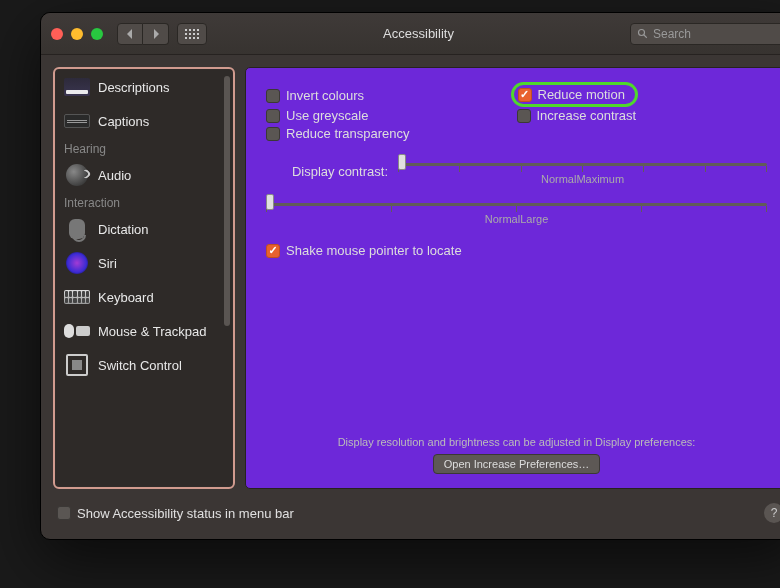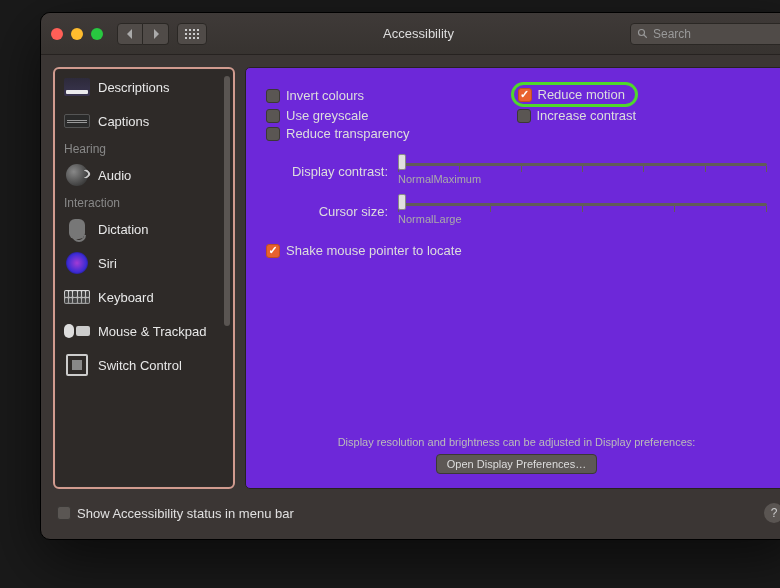--- a/index.html
+++ b/index.html
@@ -171,21 +171,21 @@
     display:flex; align-items:center;
   }
   .track-line { flex:1; height:3px; background:#615c59; border-radius:2px; position:relative;}
   .ticks { position:absolute; left:0; right:0; top:3px; display:flex; justify-content:space-between;}
   .ticks span{ width:1px; height:6px; background:#615c59;}
   .thumb {
     position:absolute; left:0; top:-3px;
     width:8px; height:16px; background:#e0e0e0; border-radius:2px;
     border:1px solid #888;
   }
-  .slider-ends { display:flex; justify-content:flex-start; font-size:11px; color:#aaa; margin-top:2px;}
+  .slider-ends { display:flex; justify-content:center; font-size:11px; color:#aaa; margin-top:2px;}
   .shake-block { margin-top: 18px; }
   .shake-desc { font-size:11px; color:#aaa; margin-left:20px; margin-top:2px;}
   .spacer { flex:1; }
   .btm-note { text-align:center; font-size:11px; color:#bbb; margin-bottom:6px;}
   .btm-btn-row { display:flex; justify-content:center;}
   .pill-btn {
     background:#5d5855;
     border:1px solid #3b3836;
     color:#ddd;
     font-size:11px;
@@ -389,21 +389,20 @@
               <div class="thumb"></div>
             </div>
             <div class="slider-ends">
               <span>Normal</span>
               <span>Maximum</span>
             </div>
           </div>
         </div>
 
         <div class="slider-row" style="margin-top:12px;">
-          <div class="slider-label">Cursor size:</div>
           <div class="slider-wrap">
             <div class="slider-track">
               <div class="track-line">
                 <div class="ticks">
                     <span></span>
                     <span></span>
                     <span></span>
                     <span></span>
                     <span></span>
                   </div>
@@ -420,21 +419,21 @@
         <div class="shake-block">
           <div class="chk">
             <div class="chkbox checked"></div>
             <span>Shake mouse pointer to locate</span>
           </div>
         </div>
 
         <div class="spacer"></div>
         <div class="btm-note">Display resolution and brightness can be adjusted in Display preferences:</div>
         <div class="btm-btn-row">
-          <button class="pill-btn">Open Display Preferences…</button>
+          <button class="pill-btn">Open Increase Preferences…</button>
         </div>
       </div>
     </div>
 
     <div class="footer-row">
       <div class="chk">
         <div class="chkbox"></div>
         <span>Show Accessibility status in menu bar</span>
       </div>
       <div style="flex:1"></div>

